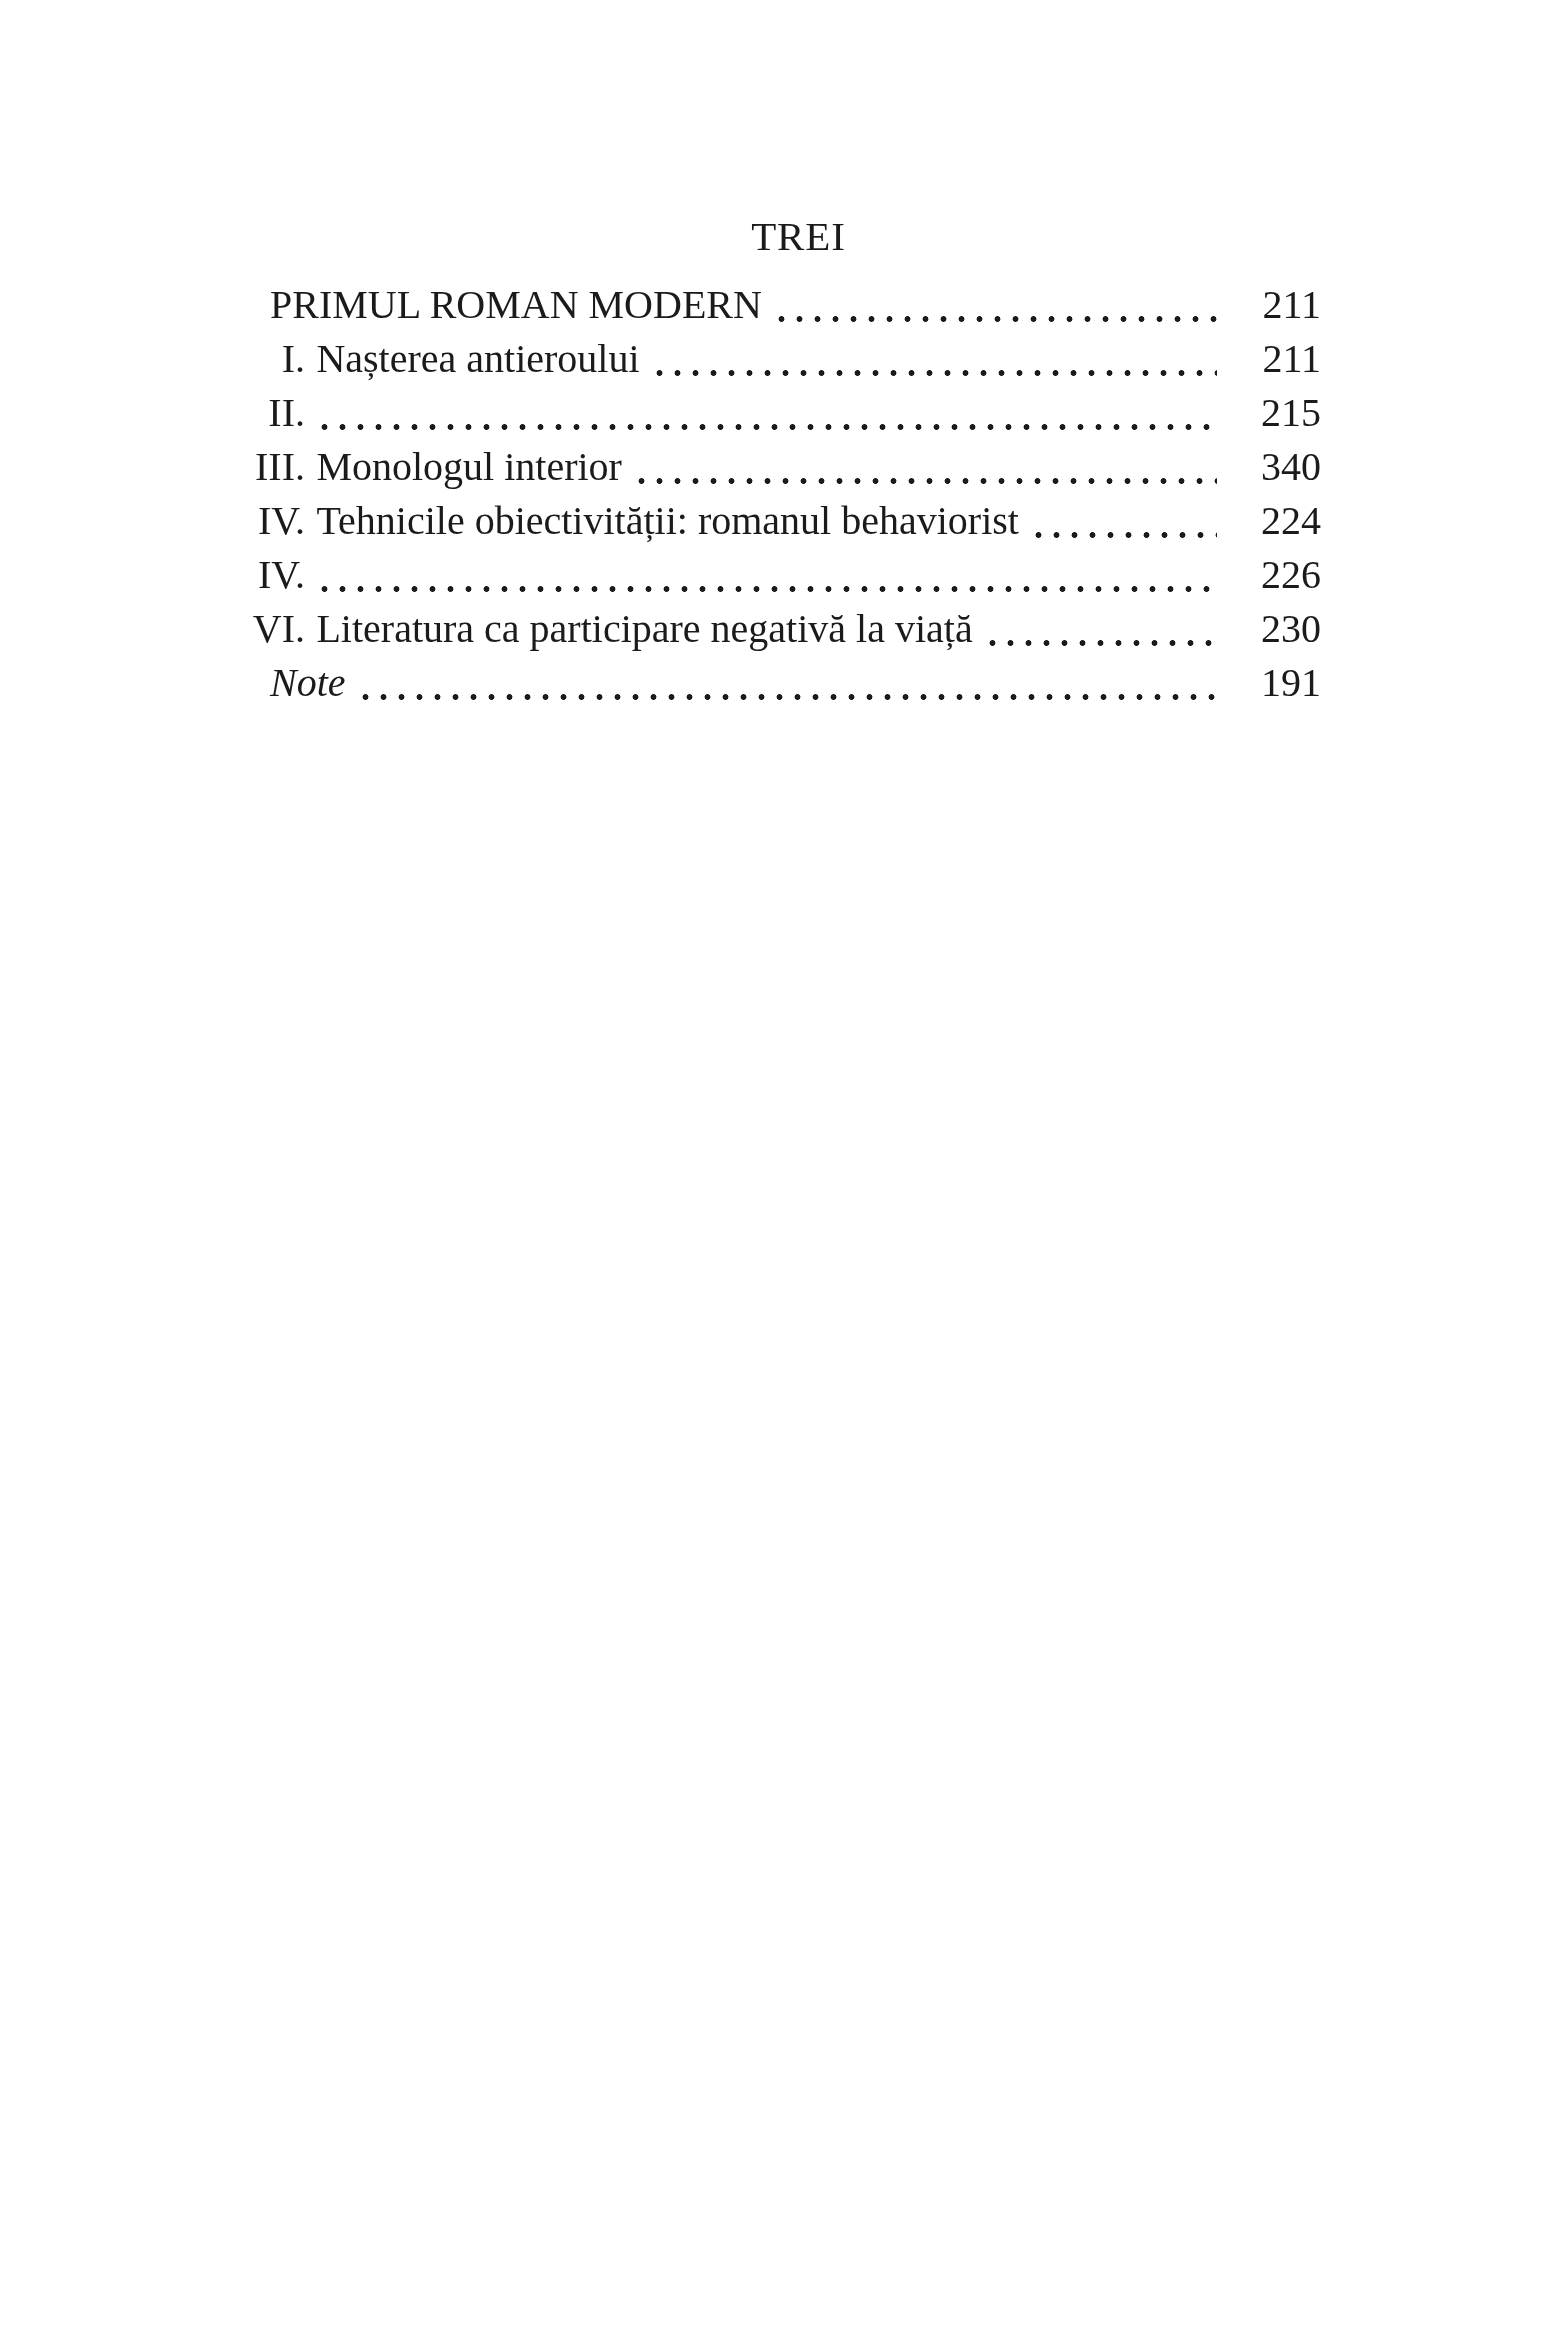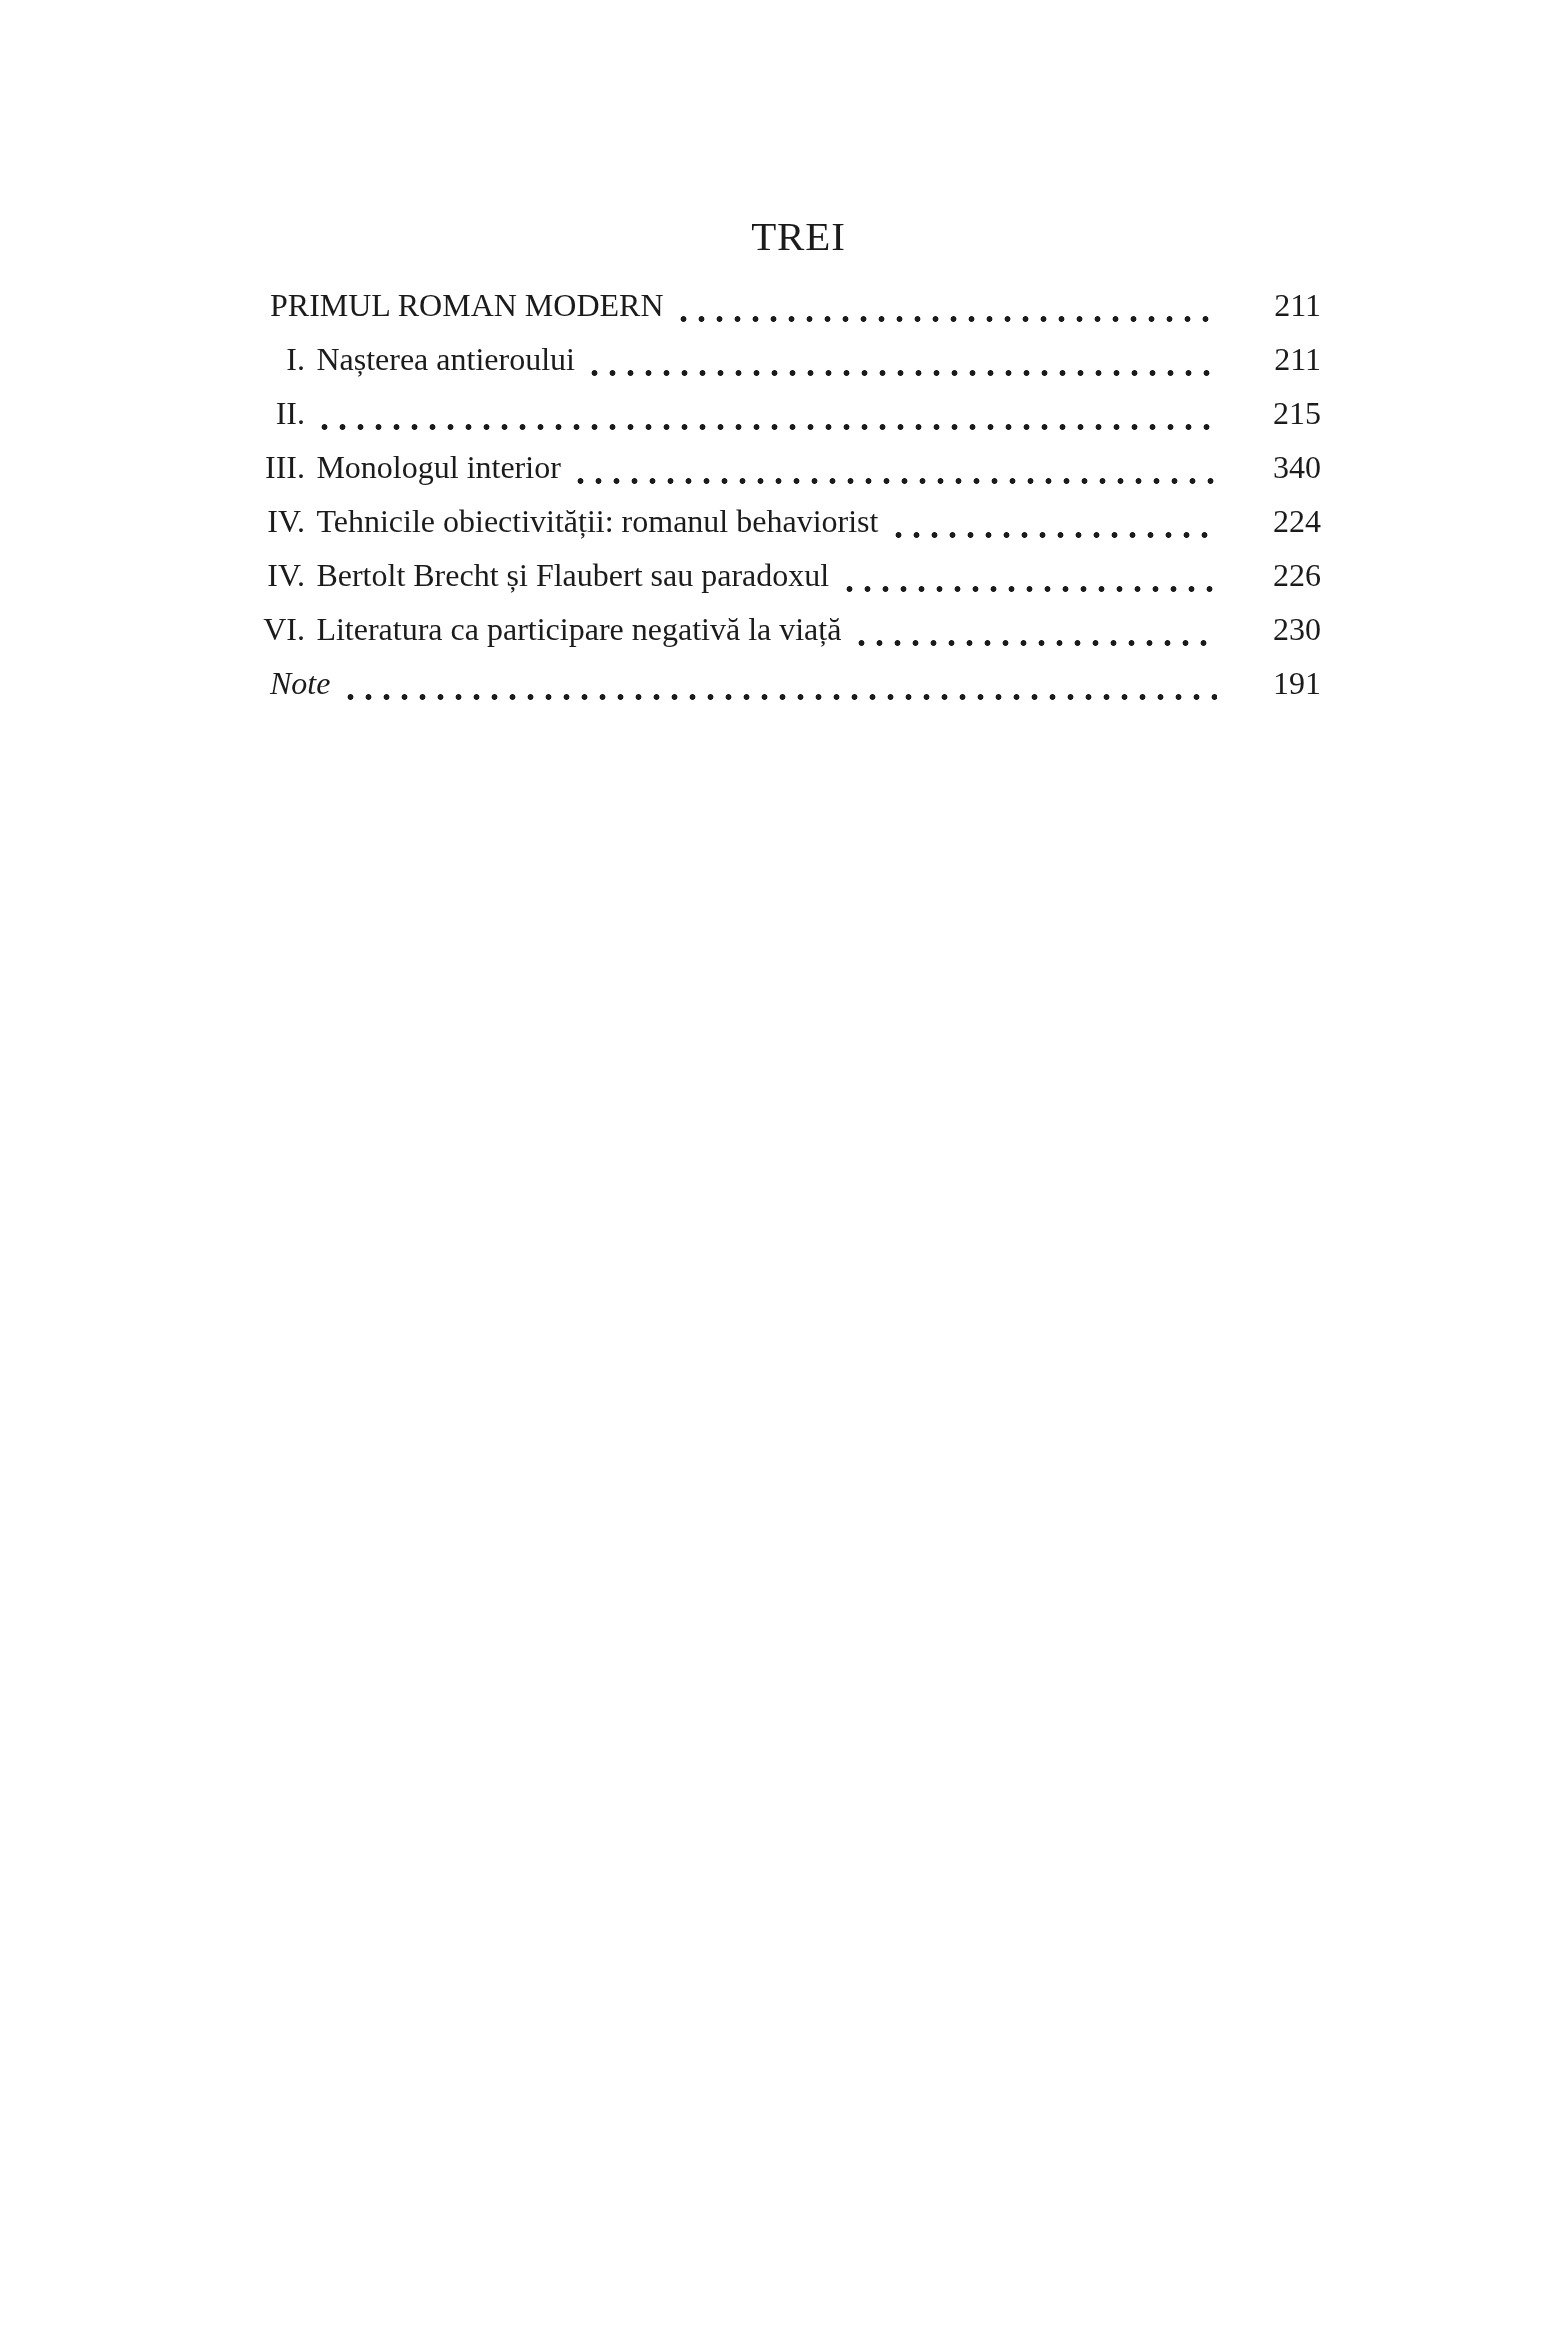--- a/index.html
+++ b/index.html
@@ -25,21 +25,21 @@
     line-height: 40px;
     font-weight: normal;
     letter-spacing: 0.9px;
   }
   .toc {
     margin: 22px 244px 0 227px;
   }
   .toc-row {
     display: flex;
     align-items: center;
-    font-size: 32px;
+    font-size: 40px;
     line-height: 54px;
     white-space: nowrap;
   }
   .toc-num {
     flex: 0 0 78px;
     text-align: right;
   }
   .toc-label {
     margin-left: 11.4px;
     flex: 0 0 auto;
@@ -92,21 +92,20 @@
     <span class="toc-page">340</span>
   </div>
       <div class="toc-row">
     <span class="toc-num">IV.</span>
     <span class="toc-label">Tehnicile obiectivității: romanul behaviorist</span>
     <span class="toc-leader"></span>
     <span class="toc-page">224</span>
   </div>
       <div class="toc-row">
     <span class="toc-num">IV.</span>
-    <span class="toc-label">Bertolt Brecht și Flaubert sau paradoxul</span>
     <span class="toc-leader"></span>
     <span class="toc-page">226</span>
   </div>
       <div class="toc-row">
     <span class="toc-num">VI.</span>
     <span class="toc-label">Literatura ca participare negativă la viață</span>
     <span class="toc-leader"></span>
     <span class="toc-page">230</span>
   </div>
       <div class="toc-row no-num italic gap-before">

